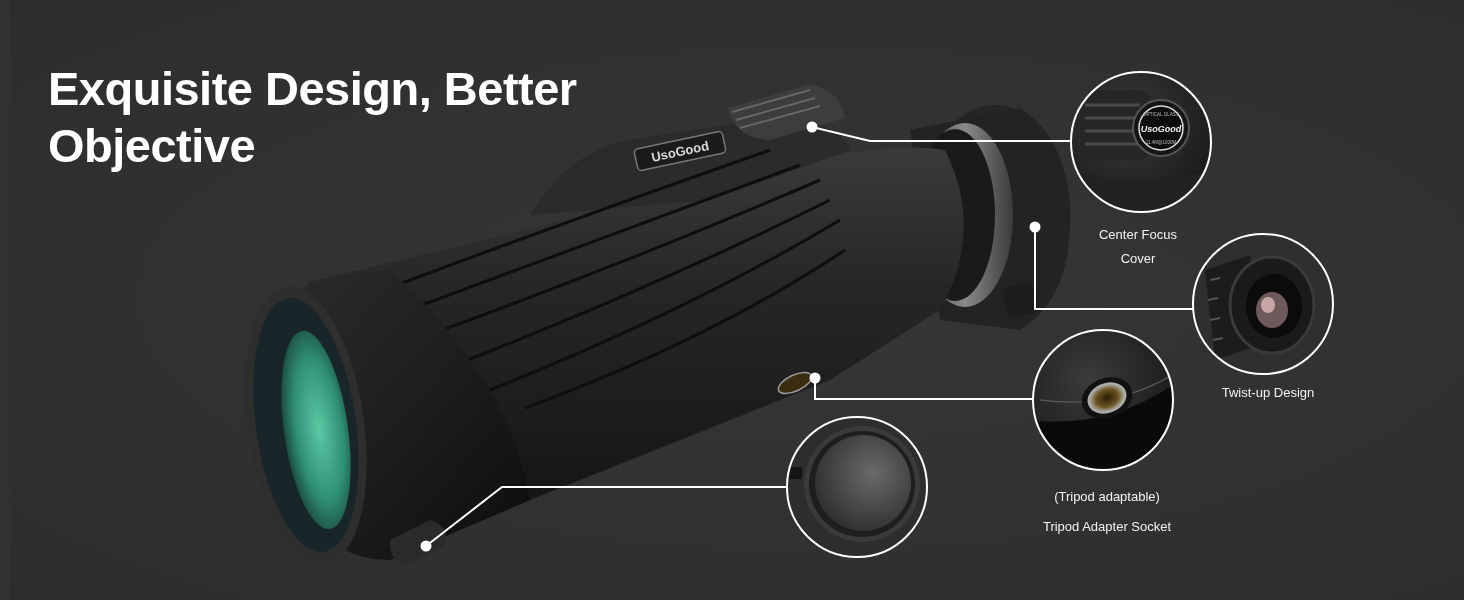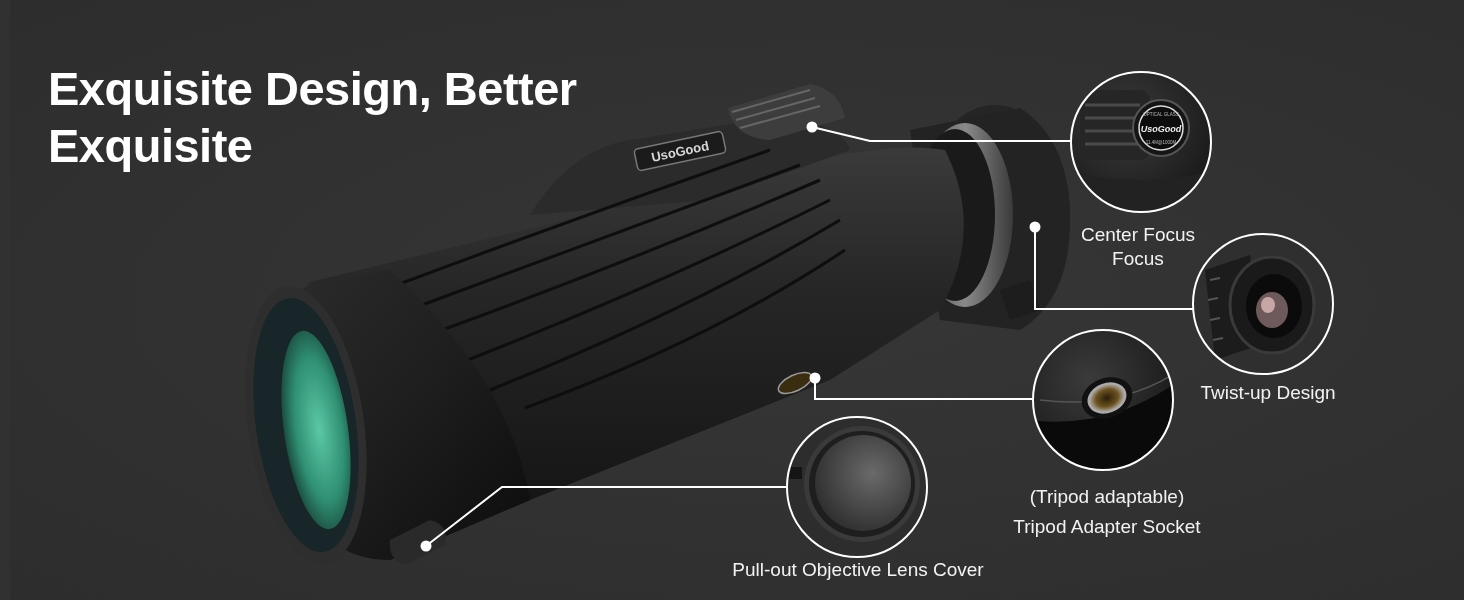--- a/index.html
+++ b/index.html
@@ -1,31 +1,31 @@
 <!DOCTYPE html>
 <html><head>
 <meta charset="utf-8">
 <style>
   html,body{margin:0;padding:0;}
   body{width:1464px;height:600px;background:#313131;overflow:hidden;position:relative;font-family:"Liberation Sans",sans-serif;}
   .stage{position:absolute;left:10px;top:0;width:1464px;height:600px;background:radial-gradient(ellipse at 55% 50%,#363636 0%,#313131 55%,#2d2d2d 100%);}
   .title{position:absolute;left:38px;top:60px;color:#fff;font-weight:bold;font-size:47px;line-height:57px;letter-spacing:-0.5px;margin:0;}
   .title span{display:block;}
   svg.art{position:absolute;left:0;top:0;}
-  .label{position:absolute;color:#f2f2f2;font-size:19px;line-height:24px;text-align:center;white-space:nowrap;transform:translateX(-50%);}
+  .label{position:absolute;color:#f2f2f2;font-size:13px;line-height:24px;text-align:center;white-space:nowrap;transform:translateX(-50%);}
   .label span{display:block;}
 </style>
 </head>
 <body>
 
 <div class="stage">
 
   <h1 class="title">
     <span>Exquisite Design, Better</span>
-    <span>Exquisite</span>
+    <span>Objective</span>
   </h1>
 
   <svg class="art" width="1464" height="600" viewBox="0 0 1464 600">
     <defs>
       <linearGradient id="bodyGrad" x1="0" y1="0" x2="0" y2="1">
         <stop offset="0" stop-color="#3a3a3a"></stop>
         <stop offset="0.35" stop-color="#262626"></stop>
         <stop offset="1" stop-color="#111"></stop>
       </linearGradient>
       <linearGradient id="barrelGrad" x1="0" y1="0" x2="1" y2="1">
@@ -187,25 +187,22 @@
         <circle cx="852" cy="484" r="53" fill="#1e1e1e"></circle>
         <circle cx="853" cy="483" r="48" fill="url(#capGrad)"></circle>
         <rect x="776" y="467" width="16" height="12" fill="#151515"></rect>
       </g>
       <circle cx="847" cy="487" r="70" fill="none" stroke="#ffffff" stroke-width="2"></circle>
     </g>
   </svg>
 
   <div class="label" style="left:1128px;top:223px;">
     <span>Center Focus</span>
-    <span>Focus</span>
+    <span>Cover</span>
   </div>
   <div class="label" style="left:1258px;top:381px;">
     <span>Twist-up Design</span>
   </div>
   <div class="label" style="left:1097px;top:482px;line-height:30px;">
     <span>(Tripod adaptable)</span>
     <span>Tripod Adapter Socket</span>
   </div>
-  <div class="label" style="left:848px;top:558px;">
-    <span>Pull-out Objective Lens Cover</span>
-  </div>
 </div>
 
 </body></html>

